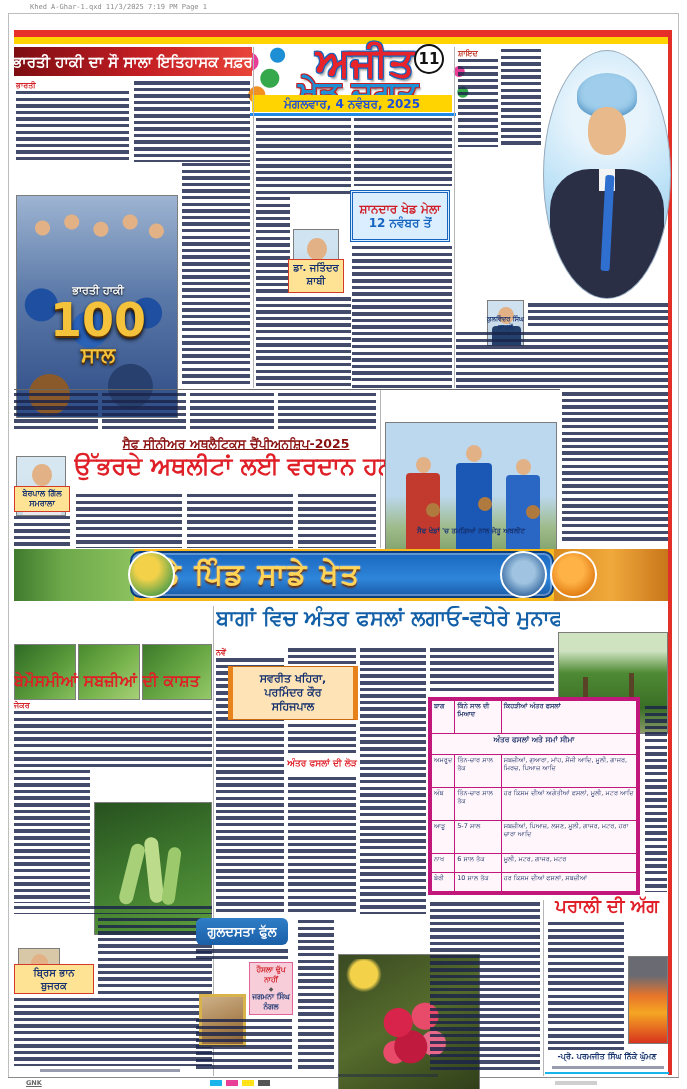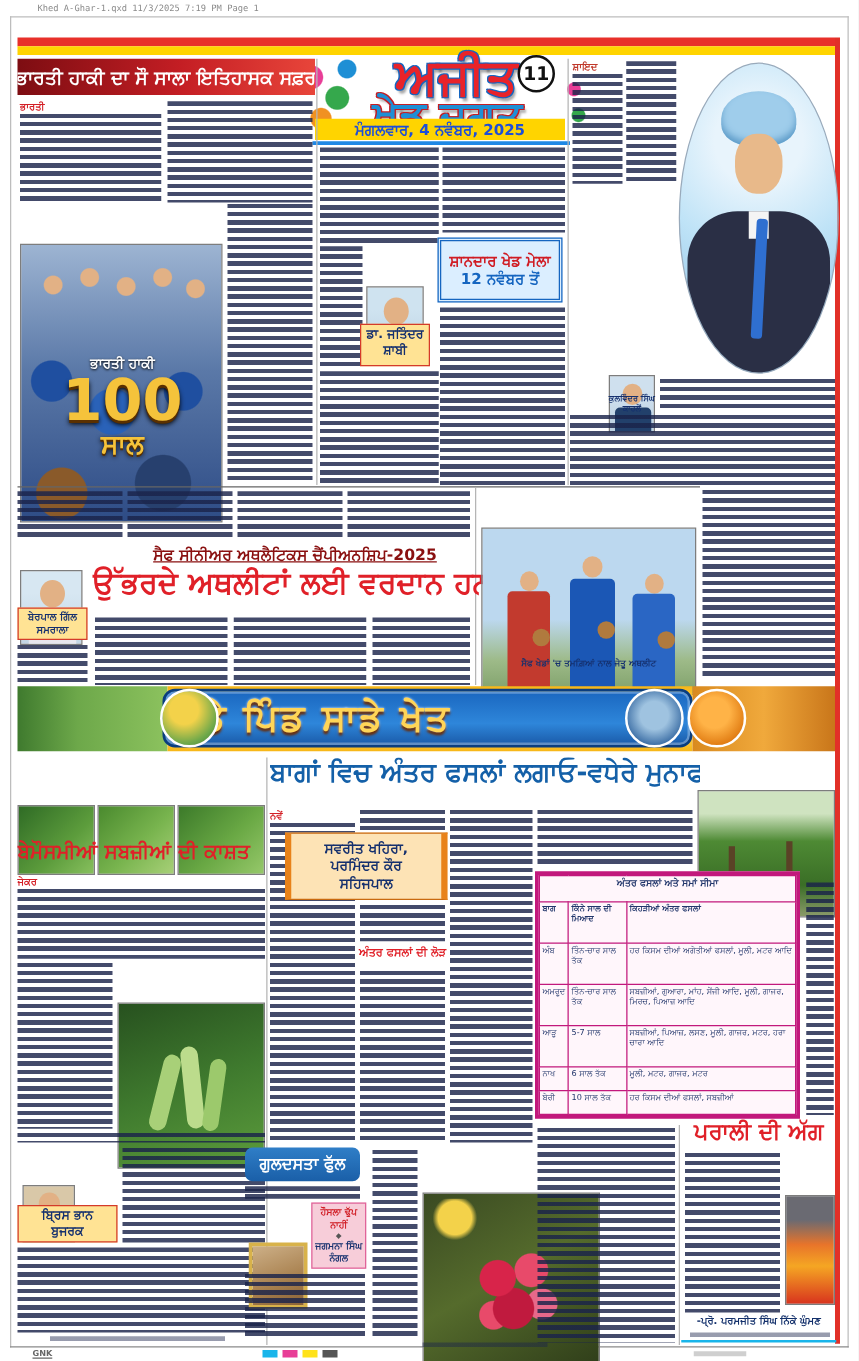--- a/index.html
+++ b/index.html
@@ -266,36 +266,36 @@
   <div class="ph" style="left:558px;top:600px;width:110px;height:102px;background:linear-gradient(180deg,#cfe3c0 0 18%,#4e8a34 40%,#3a6e26 75%,#8a9a6a);">
     <div class="abs" style="left:24px;top:44px;width:5px;height:40px;background:#5a4226;"></div>
     <div class="abs" style="left:70px;top:40px;width:5px;height:44px;background:#5a4226;"></div>
   </div>
   <div class="g" style="left:430px;top:648px;width:124px;height:46px;"></div>
 
   <div class="tbl" style="left:428px;top:697px;width:212px;height:198px;">
     <table>
       <tbody>
           <tr>
-            <td class="ttl" colspan="3">ਅੰਤਰ ਫਸਲਾਂ ਅਤੇ ਸਮਾਂ ਸੀਮਾ</td>
-          </tr>
-      <tr>
         <th>ਬਾਗ</th>
         <th>ਕਿੰਨੇ ਸਾਲ ਦੀ ਮਿਆਦ</th>
         <th>ਕਿਹੜੀਆਂ ਅੰਤਰ ਫਸਲਾਂ</th>
       </tr>
       <tr>
+            <td class="ttl" colspan="3">ਅੰਤਰ ਫਸਲਾਂ ਅਤੇ ਸਮਾਂ ਸੀਮਾ</td>
+          </tr>
+      <tr>
+        <td>ਅਮਰੂਦ</td>
+        <td>ਤਿੰਨ-ਚਾਰ ਸਾਲ ਤੱਕ</td>
+        <td>ਸਬਜ਼ੀਆਂ, ਗੁਆਰਾ, ਮਾਂਹ, ਸੇਂਜੀ ਆਦਿ, ਮੂਲੀ, ਗਾਜਰ, ਮਿਰਚ, ਪਿਆਜ਼ ਆਦਿ</td>
+      </tr>
+      <tr>
         <td>ਅੰਬ</td>
         <td>ਤਿੰਨ-ਚਾਰ ਸਾਲ ਤੱਕ</td>
         <td>ਹਰ ਕਿਸਮ ਦੀਆਂ ਅਗੇਤੀਆਂ ਫਸਲਾਂ, ਮੂਲੀ, ਮਟਰ ਆਦਿ</td>
-      </tr>
-      <tr>
-        <td>ਅਮਰੂਦ</td>
-        <td>ਤਿੰਨ-ਚਾਰ ਸਾਲ ਤੱਕ</td>
-        <td>ਸਬਜ਼ੀਆਂ, ਗੁਆਰਾ, ਮਾਂਹ, ਸੇਂਜੀ ਆਦਿ, ਮੂਲੀ, ਗਾਜਰ, ਮਿਰਚ, ਪਿਆਜ਼ ਆਦਿ</td>
       </tr>
       <tr>
         <td>ਆੜੂ</td>
         <td>5-7 ਸਾਲ</td>
         <td>ਸਬਜ਼ੀਆਂ, ਪਿਆਜ਼, ਲਸਣ, ਮੂਲੀ, ਗਾਜਰ, ਮਟਰ, ਹਰਾ ਚਾਰਾ ਆਦਿ</td>
       </tr>
       <tr>
         <td>ਨਾਖ</td>
         <td>6 ਸਾਲ ਤੱਕ</td>
         <td>ਮੂਲੀ, ਮਟਰ, ਗਾਜਰ, ਮਟਰ</td>

